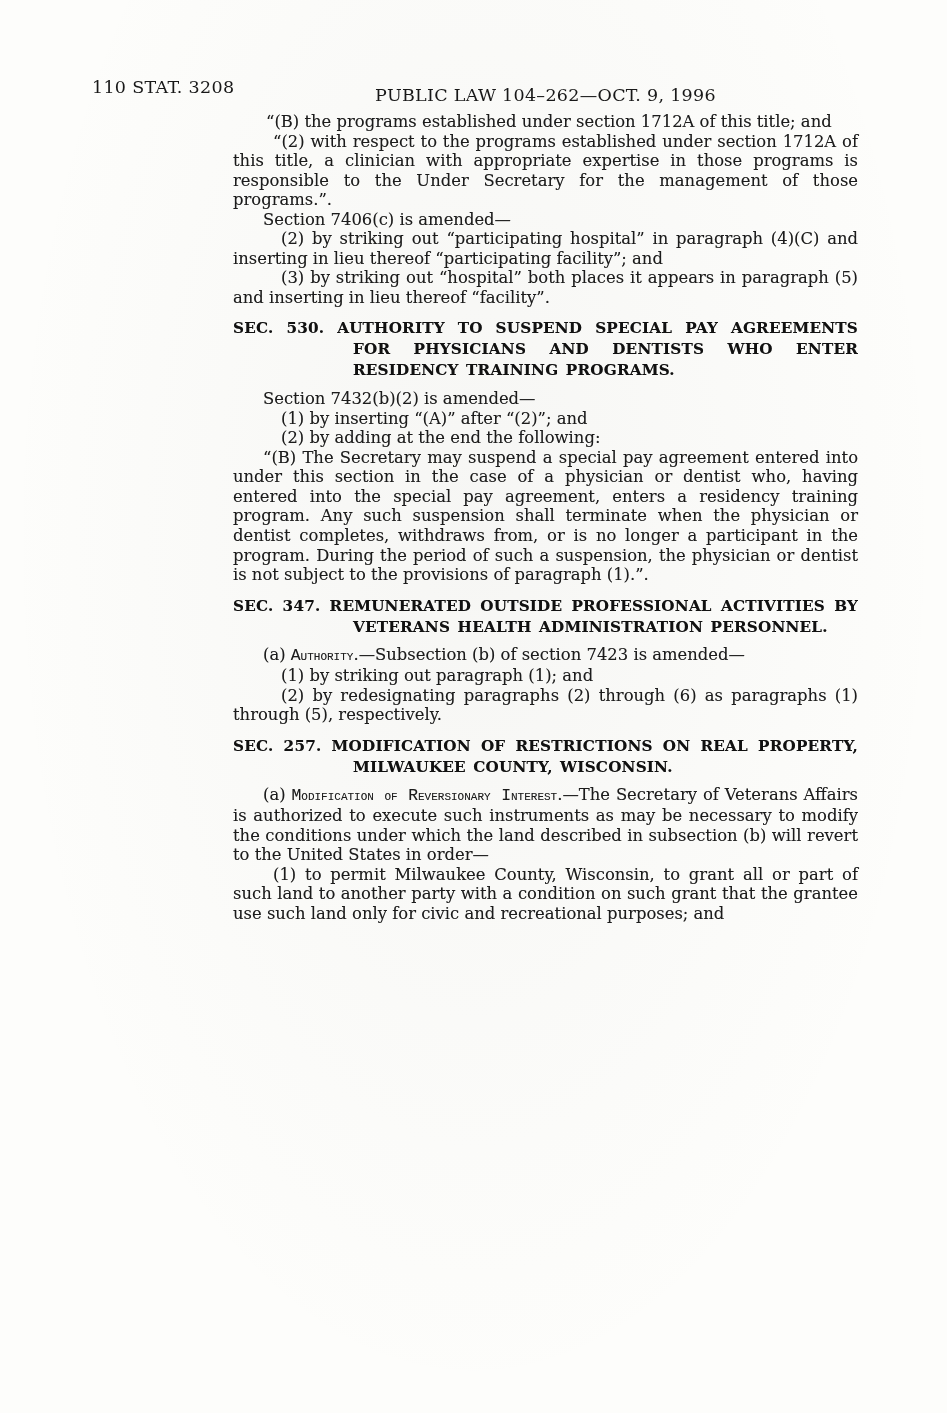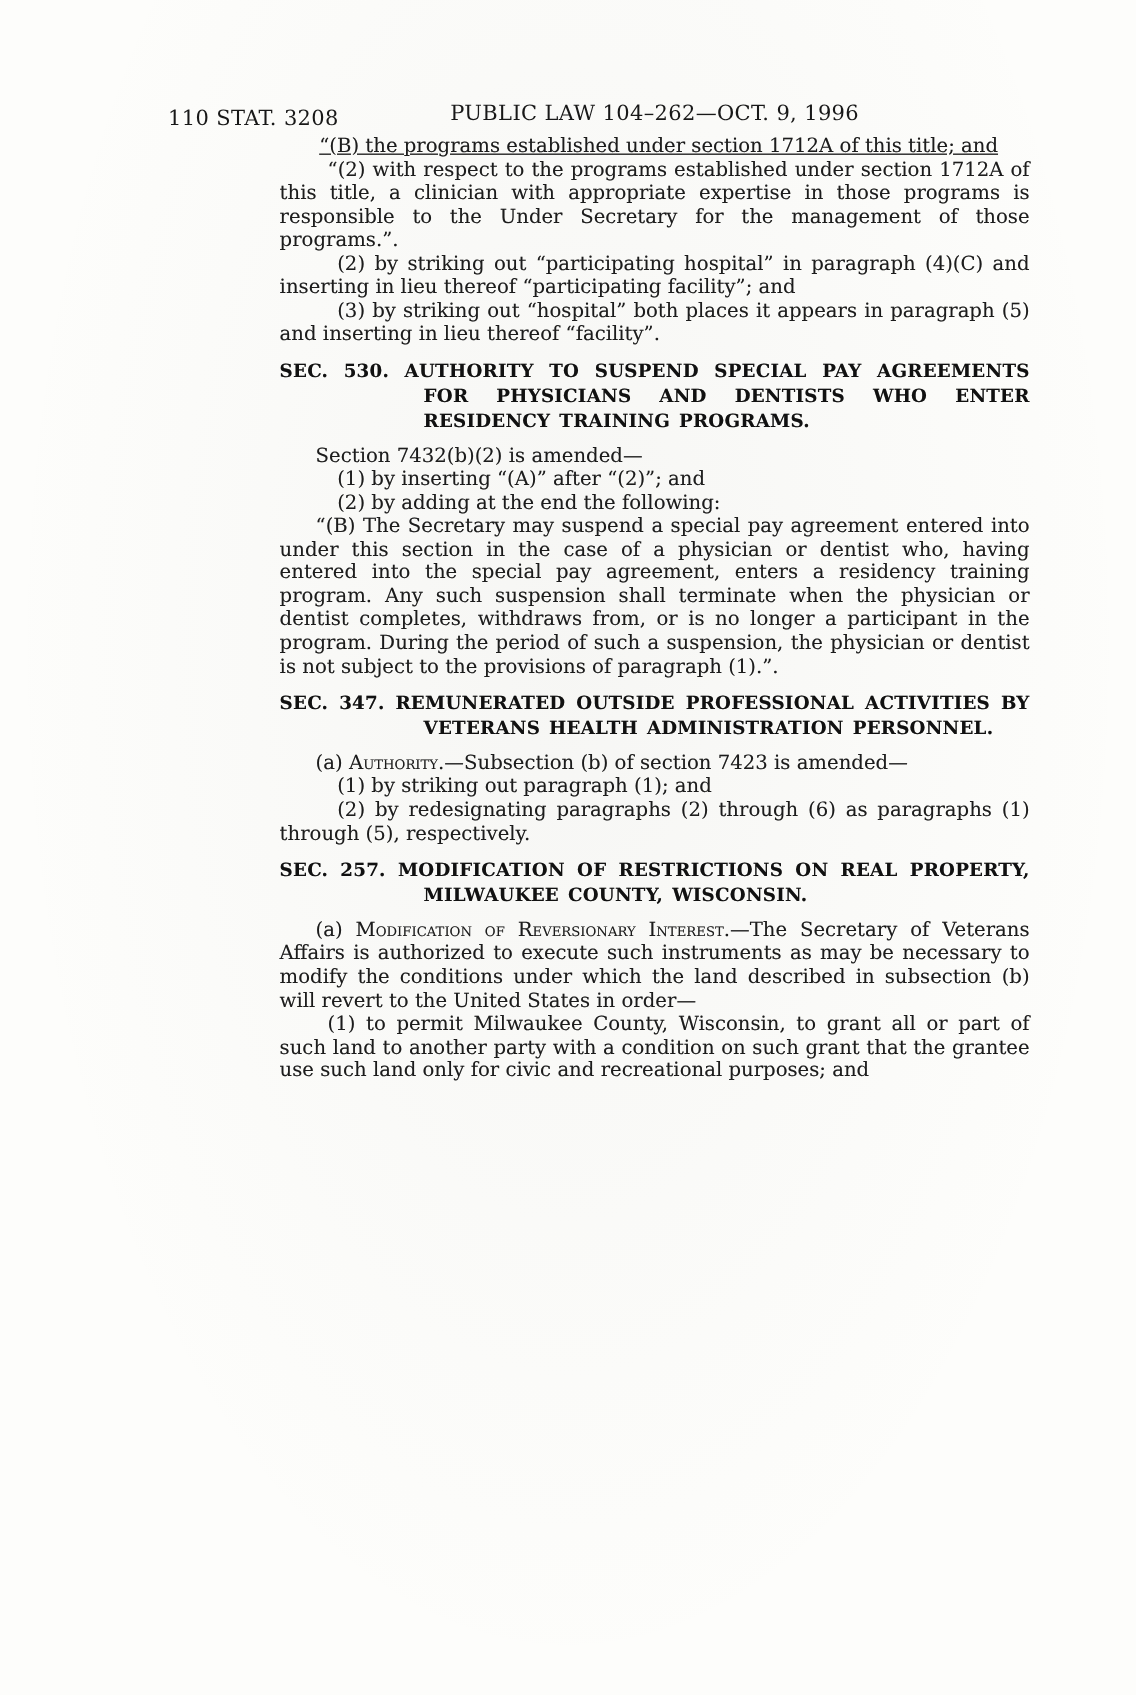--- a/index.html
+++ b/index.html
@@ -21,71 +21,72 @@
     pointer-events:none;
   }
   .running-header {
     position:absolute;
     top:73px; left:0; right:0;
     height:22px;
     font-size:17.5px;
     letter-spacing:0.3px;
     color:#181818;
   }
-  .stat-num { position:absolute; left:92px; top:16px; white-space:nowrap;margin-left:48px; }
+  .stat-num { position:absolute; left:92px; top:4px; white-space:nowrap; }
   .law-title { position:absolute; left:233px; top:12px; width:625px; text-align:center; white-space:nowrap; }
 
   .body-col {
     position:absolute;
     left:233px; top:112px;
     width:625px;
     font-size:16.4px;
     line-height:19.55px;
     text-align:justify;
     color:#1c1c1c;
     text-shadow:0 0 0.4px rgba(30,30,30,0.35);
   }
   .body-col p { margin:0; }
   
   .p0 { text-indent:30px; }
   
   .pq { text-indent:48px; }
   
   .p1 { margin-left:40px; text-indent:40px; }
   
-  .p2 { margin-left:81px; text-indent:33px;text-decoration:underline; }
+  .p2 { margin-left:81px; text-indent:33px; }
   
   .cont2 { margin-left:81px; text-indent:0; }
   
   .sec {
     font-weight:bold;
     font-size:15.2px;
     line-height:20.9px;
     letter-spacing:0.2px;
     word-spacing:2px;
     color:#111111;
     padding-left:120px;
     text-indent:-120px;
     margin-top:11px !important;
     margin-bottom:8px !important;
     text-shadow:0 0 0.5px rgba(10,10,10,0.4);
   }
-  .sc { font-variant:small-caps; }
+  .sc { font-variant:small-caps;font-family:Liberation Mono, monospace; }
 </style>
 </head>
 <body>
 
 <div class="page">
   <div class="running-header">
     <span class="stat-num">110 STAT. 3208</span>
     <span class="law-title">PUBLIC LAW 104–262—OCT. 9, 1996</span>
   </div>
   <div class="body-col" id="content">
       <p class="p2"><span>“(B) the programs established under section 1712A of this title; and</span></p>
       <p class="p1"><span>“(2) with respect to the programs established under section 1712A of this title, a clinician with appropriate expertise in those programs is responsible to the Under Secretary for the management of those programs.”.</span></p>
+      <p class="p0"><span>Section 7406(c) is amended—</span></p>
       <p class="pq"><span>(2) by striking out “participating hospital” in paragraph (4)(C) and inserting in lieu thereof “participating facility”; and</span></p>
       <p class="pq"><span>(3) by striking out “hospital” both places it appears in paragraph (5) and inserting in lieu thereof “facility”.</span></p>
       <p class="sec"><span>SEC. 530. AUTHORITY TO SUSPEND SPECIAL PAY AGREEMENTS FOR PHYSICIANS AND DENTISTS WHO ENTER RESIDENCY TRAINING PROGRAMS.</span></p>
       <p class="p0"><span>Section 7432(b)(2) is amended—</span></p>
       <p class="pq"><span>(1) by inserting “(A)” after “(2)”; and</span></p>
       <p class="pq"><span>(2) by adding at the end the following:</span></p>
       <p class="p0"><span>“(B) The Secretary may suspend a special pay agreement entered into under this section in the case of a physician or dentist who, having entered into the special pay agreement, enters a residency training program. Any such suspension shall terminate when the physician or dentist completes, withdraws from, or is no longer a participant in the program. During the period of such a suspension, the physician or dentist is not subject to the provisions of paragraph (1).”.</span></p>
       <p class="sec"><span>SEC. 347. REMUNERATED OUTSIDE PROFESSIONAL ACTIVITIES BY VETERANS HEALTH ADMINISTRATION PERSONNEL.</span></p>
       <p class="p0"><span>(a) </span><span class="sc">Authority</span><span>.—Subsection (b) of section 7423 is amended—</span></p>
       <p class="pq"><span>(1) by striking out paragraph (1); and</span></p>

